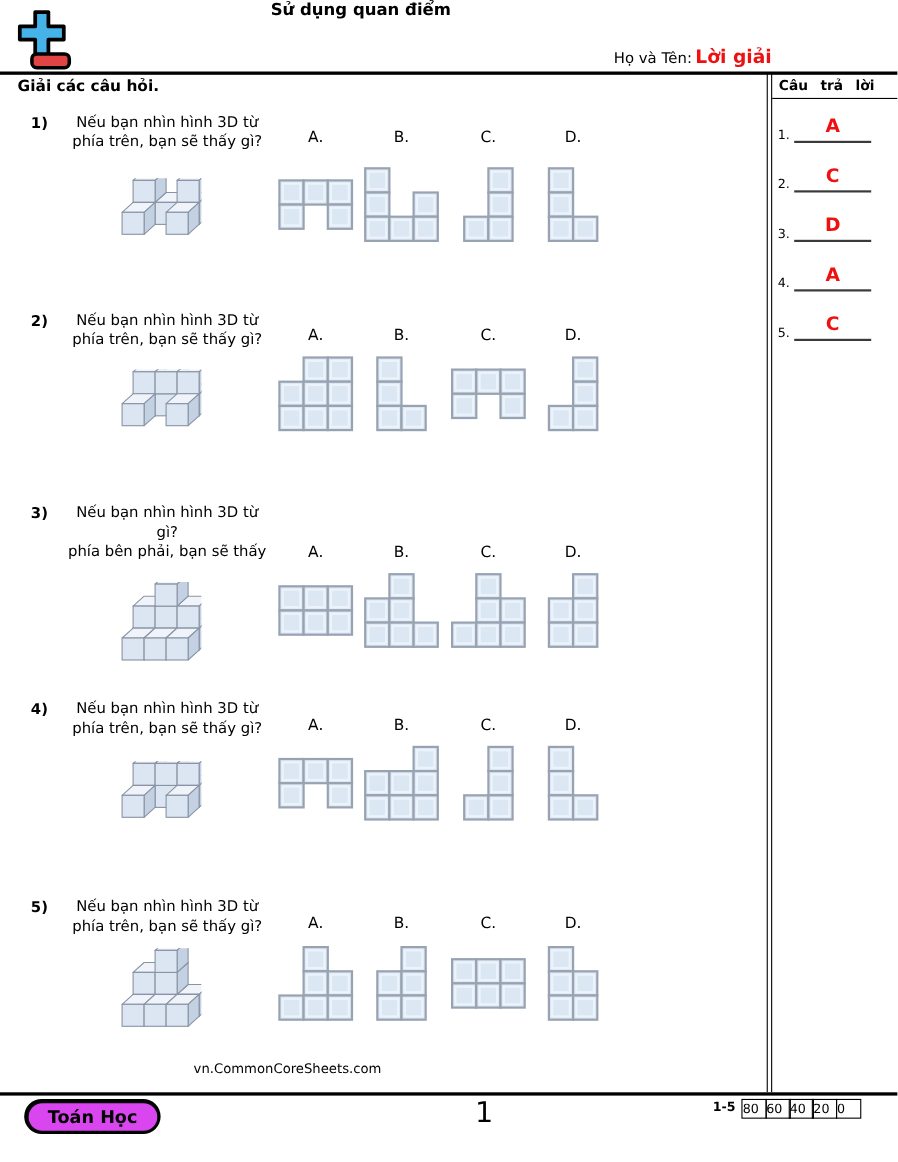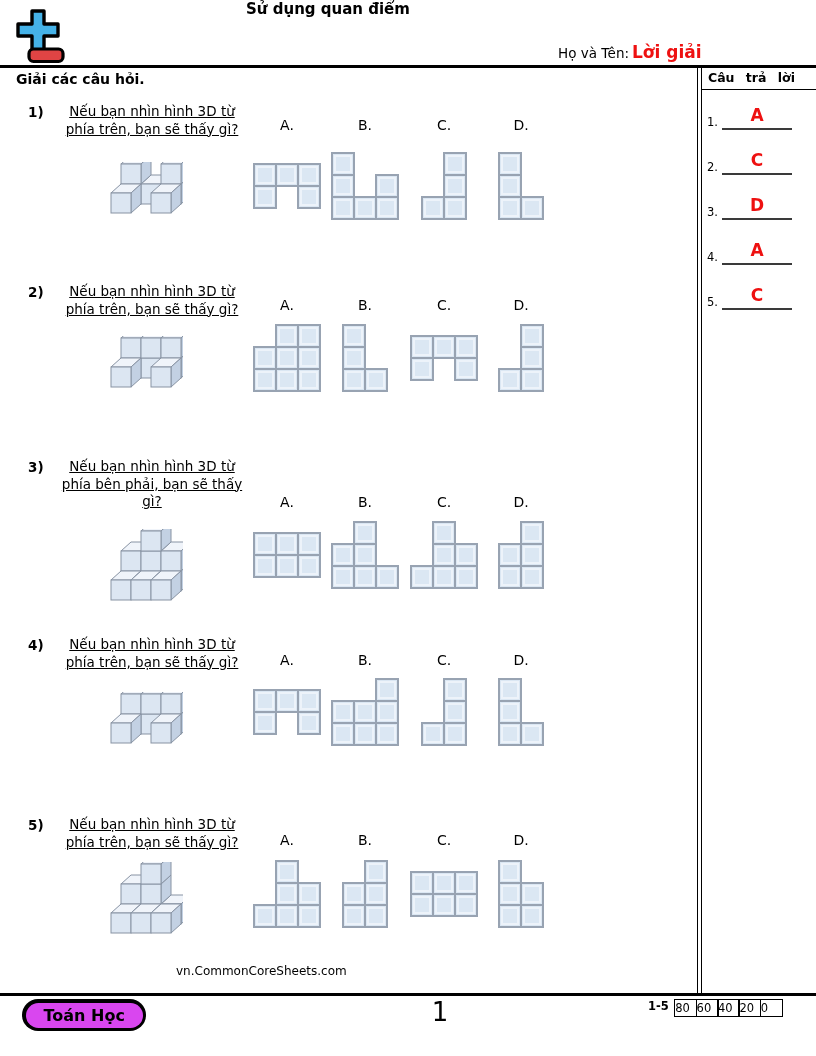--- a/index.html
+++ b/index.html
@@ -17,21 +17,21 @@
   #answerkey{position:absolute;left:702px;top:66px;width:114px;}
   .ak-title{font-size:12.5px;font-weight:bold;border-bottom:1.6px solid #000;
             padding:4px 2px 4px 6px;word-spacing:7px;}
   .ak-item{position:absolute;height:24px;}
   .ak-num{position:absolute;left:5px;bottom:1px;font-size:11.5px;}
   .ak-blank{position:absolute;left:20px;bottom:0;width:70px;height:24px;
             border-bottom:2px solid #3a3a3a;text-align:center;}
   .ak-val{font-size:17px;font-weight:bold;line-height:22px;}
   .q-num{position:absolute;left:28px;top:1px;font-size:13.5px;font-weight:bold;}
   .q-text{position:absolute;left:52px;top:0;width:200px;text-align:center;
-          font-size:13.5px;line-height:17.5px;white-space:nowrap;text-decoration:underline;}
+          font-size:13.5px;line-height:17.5px;white-space:nowrap;}
   .opt-letter{position:absolute;width:44px;text-align:center;font-size:14px;}
   footer .hr2{position:absolute;left:0;top:993px;width:816px;height:2.5px;background:#000;}
   .badge{position:absolute;left:22px;top:999px;background:#000;border-radius:17px;padding:3.5px;}
   .badge-inner{background:#d946ef;border-radius:13px;padding:3px 18px;font-size:16px;font-weight:bold;white-space:nowrap;}
   .site{position:absolute;left:176px;top:964px;font-size:12px;}
   .pagenum{position:absolute;left:418px;top:997px;width:44px;text-align:center;font-size:26px;}
   .score{position:absolute;left:648px;top:997px;display:flex;align-items:flex-start;}
   .range{font-size:11.5px;margin-right:7px;margin-top:2px;font-weight:bold;}
   .sbox{display:inline-block;width:21px;height:16px;border:1.6px solid #000;margin-left:-1.6px;
         font-size:11.5px;line-height:16px;}
@@ -266,22 +266,22 @@
               <rect x="27" y="27" width="16" height="16" fill="none" stroke="#edf3fa" stroke-width="2"></rect>
               <rect x="5" y="49" width="16" height="16" fill="none" stroke="#edf3fa" stroke-width="2"></rect>
               <rect x="27" y="49" width="16" height="16" fill="none" stroke="#edf3fa" stroke-width="2"></rect>
             </svg></div>
         </div>
       </div>
       <div class="abs" style="left: 0px; top: 458px; width: 816px; height: 160px;">
         <div class="q-num">3)</div>
         <div class="q-text">
           <div>Nếu bạn nhìn hình 3D từ</div>
+          <div>gì?</div>
           <div>phía bên phải, bạn sẽ thấy</div>
-          <div>gì?</div>
         </div>
         <div class="abs" style="left: 109px; top: 70.5px;"><svg width="74" height="73">
             <polygon points="12,42 22,33 42,33 32,42" fill="#f0f4fa" stroke="#8893a3" stroke-width="1" stroke-linejoin="round"></polygon>
             <polygon points="32,42 42,33 42,53 32,62" fill="#c3d1e3" stroke="#8893a3" stroke-width="1" stroke-linejoin="round"></polygon>
             <rect x="12" y="42" width="20" height="20" fill="#dce6f2" stroke="#8893a3" stroke-width="1"></rect>
             <polygon points="32,42 42,33 62,33 52,42" fill="#f0f4fa" stroke="#8893a3" stroke-width="1" stroke-linejoin="round"></polygon>
             <polygon points="52,42 62,33 62,53 52,62" fill="#c3d1e3" stroke="#8893a3" stroke-width="1" stroke-linejoin="round"></polygon>
             <rect x="32" y="42" width="20" height="20" fill="#dce6f2" stroke="#8893a3" stroke-width="1"></rect>
             <polygon points="52,42 62,33 82,33 72,42" fill="#f0f4fa" stroke="#8893a3" stroke-width="1" stroke-linejoin="round"></polygon>
             <polygon points="72,42 82,33 82,53 72,62" fill="#c3d1e3" stroke="#8893a3" stroke-width="1" stroke-linejoin="round"></polygon>

